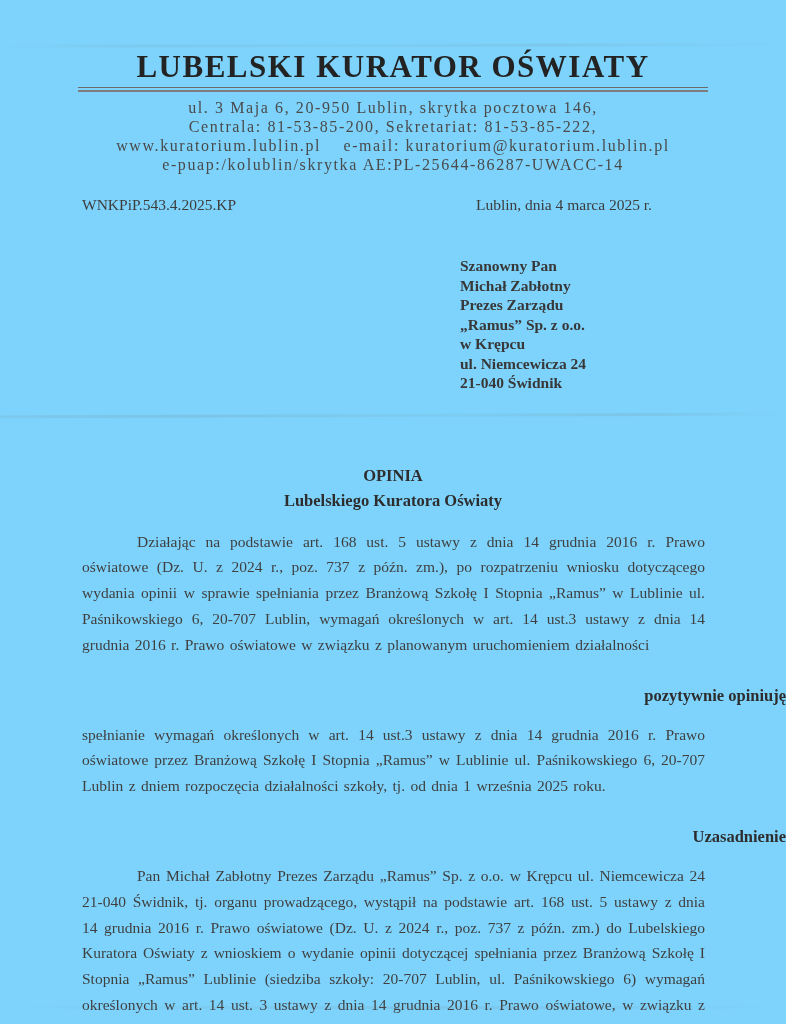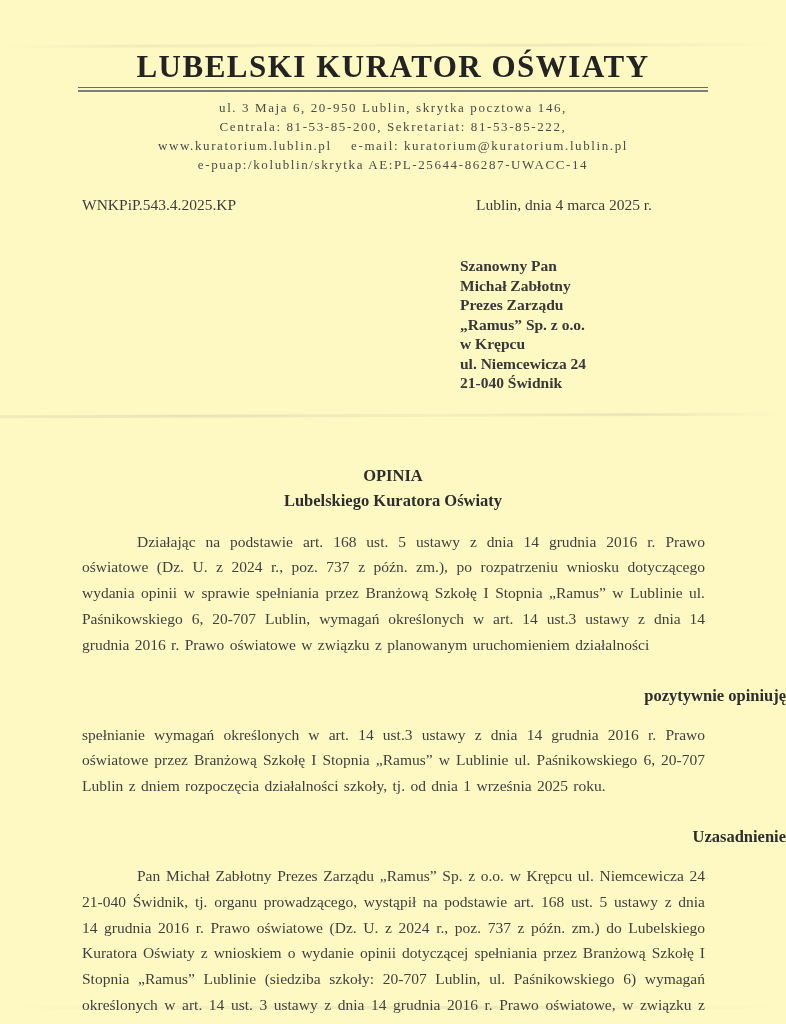--- a/index.html
+++ b/index.html
@@ -6,21 +6,21 @@
   html, body {
     margin: 0;
     padding: 0;
     background: #e8e8e8;
   }
   .page {
     position: relative;
     width: 786px;
     height: 1024px;
     margin: 0 auto;
-    background: #fef9c3;
+    background: #7dd3fc;
     overflow: hidden;
     font-family: "Liberation Serif", "DejaVu Serif", serif;
     color: #3f3f3f;
   }
   
   .crease {
     position: absolute;
     left: 0;
     width: 100%;
     height: 3px;
@@ -54,21 +54,21 @@
     line-height: 1.1;
   }
   .letterhead-rule {
     width: 630px;
     margin: 3px auto 6px auto;
     border-top: 1.5px solid #6a6a6a;
     border-bottom: 2.5px solid #7d7d7d;
     height: 2px;
   }
   .lh-line {
-    font-size: 13px;
+    font-size: 16px;
     line-height: 19px;
     letter-spacing: 1.6px;
     color: #4a4a4a;
     white-space: pre;
   }
 
   .ref-row {
     display: flex;
     justify-content: space-between;
     margin: 22px 82px 0 82px;

